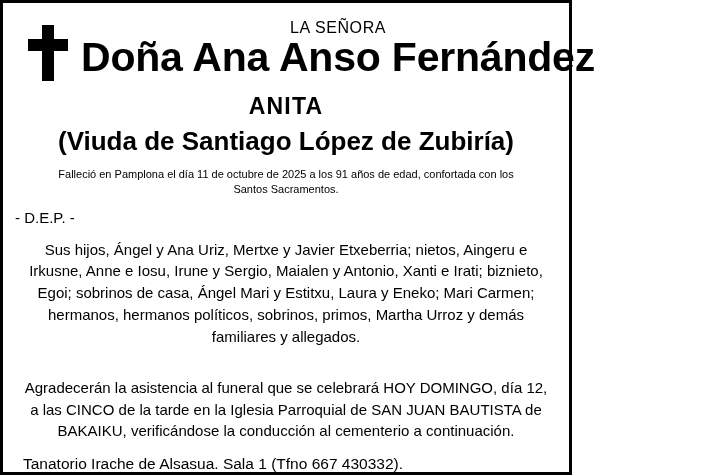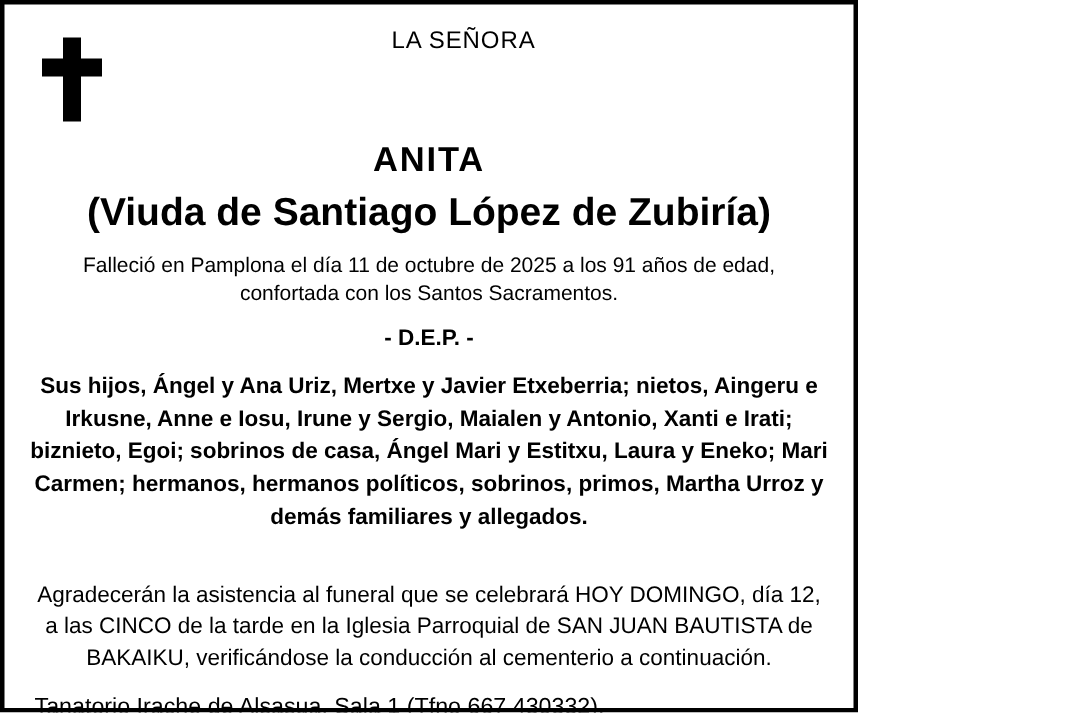--- a/index.html
+++ b/index.html
@@ -85,35 +85,35 @@
     margin-top: 10px;
   }
   .spouse {
     text-align: center;
     font-size: 26px;
     font-weight: bold;
     margin-top: 6px;
   }
   .death-line {
     text-align: center;
-    font-size: 14px;
+    font-size: 11px;
     line-height: 1.35;
     margin-top: 10px;
     padding: 0 26px;
   }
   .dep {
-    text-align: center;
+    text-align: left;
     font-size: 15px;
-    font-weight: bold;
+    font-weight: normal;
     margin-top: 12px;
   }
   .family {
     text-align: center;
     font-size: 15px;
-    font-weight: bold;
+    font-weight: normal;
     line-height: 1.45;
     margin-top: 13px;
     padding: 0 4px;
   }
   .funeral {
     text-align: center;
     font-size: 15px;
     line-height: 1.42;
     margin-top: 30px;
     padding: 0 6px;
@@ -140,20 +140,21 @@
 
   <div class="header">
     <div class="cross-box">
       <div class="cross">
         <div class="v"></div>
         <div class="h"></div>
       </div>
     </div>
     <div class="header-text">
       <div class="senora">LA SEÑORA</div>
+      <div class="name">Doña Ana Anso Fernández</div>
     </div>
   </div>
 
   <div class="alias">ANITA</div>
 
   <div class="spouse">(Viuda de Santiago López de Zubiría)</div>
 
   <div class="death-line">Falleció en Pamplona el día 11 de octubre de 2025 a los 91 años de edad, confortada con los Santos Sacramentos.</div>
 
   <div class="dep">- D.E.P. -</div>

